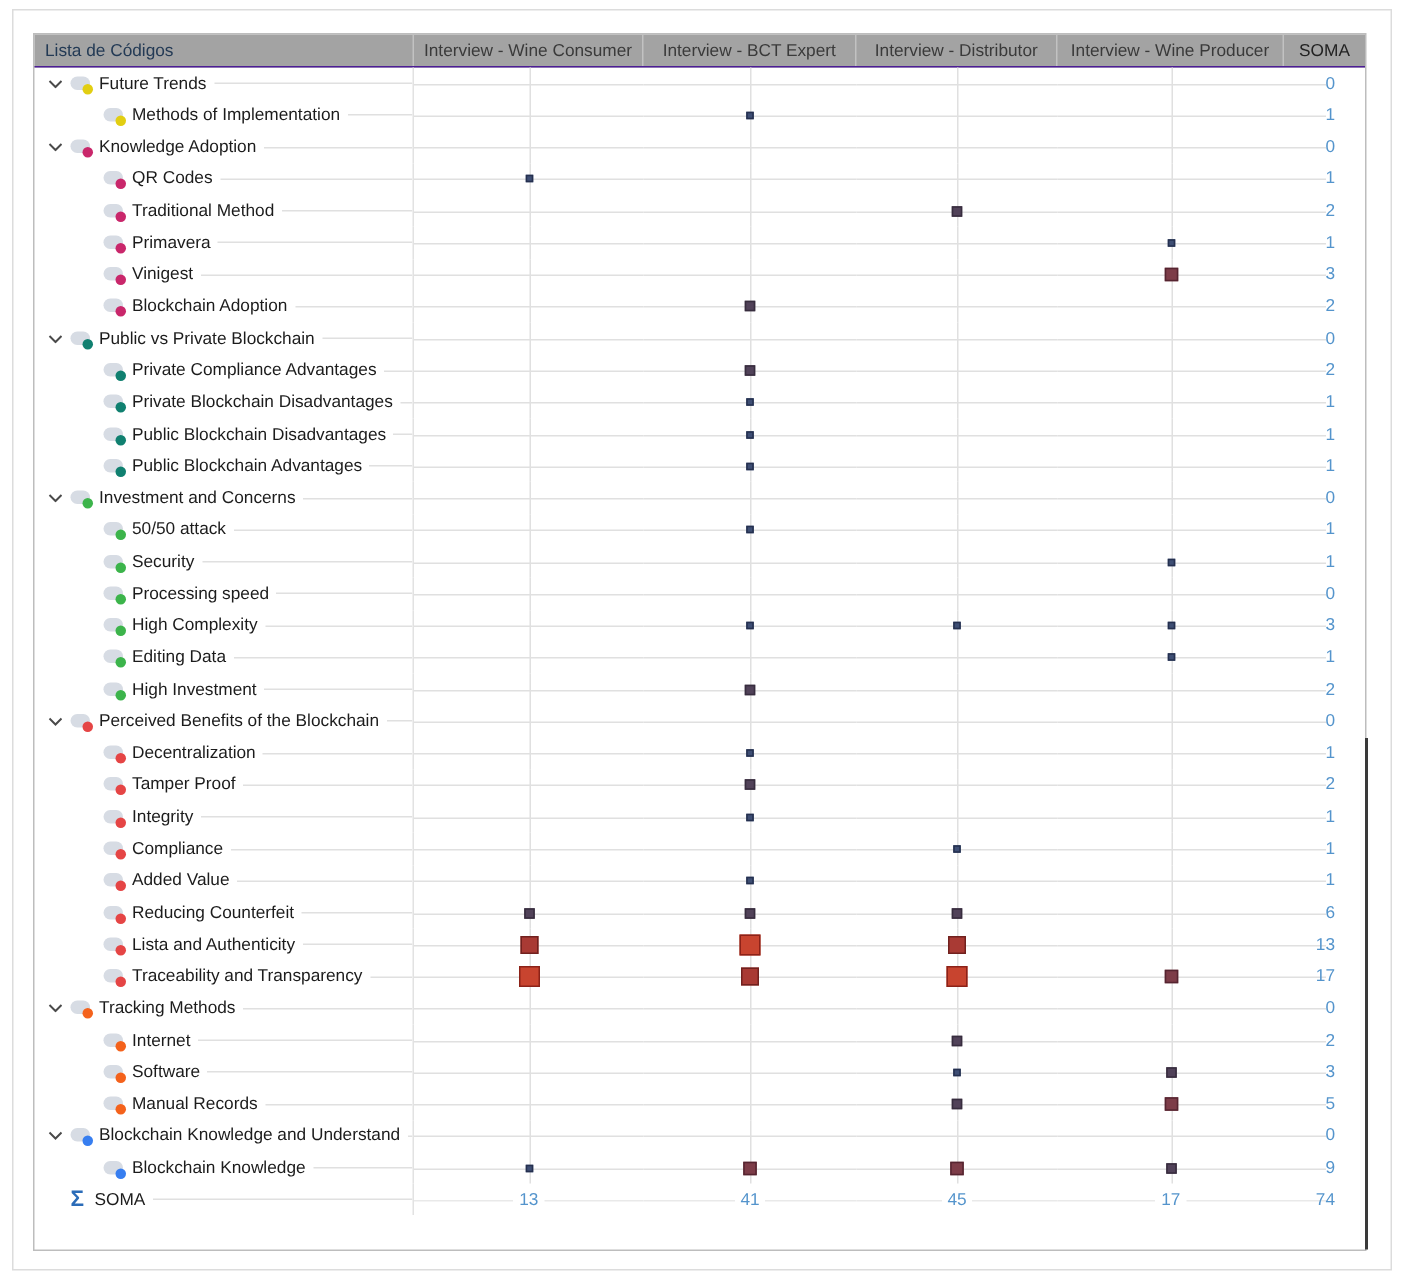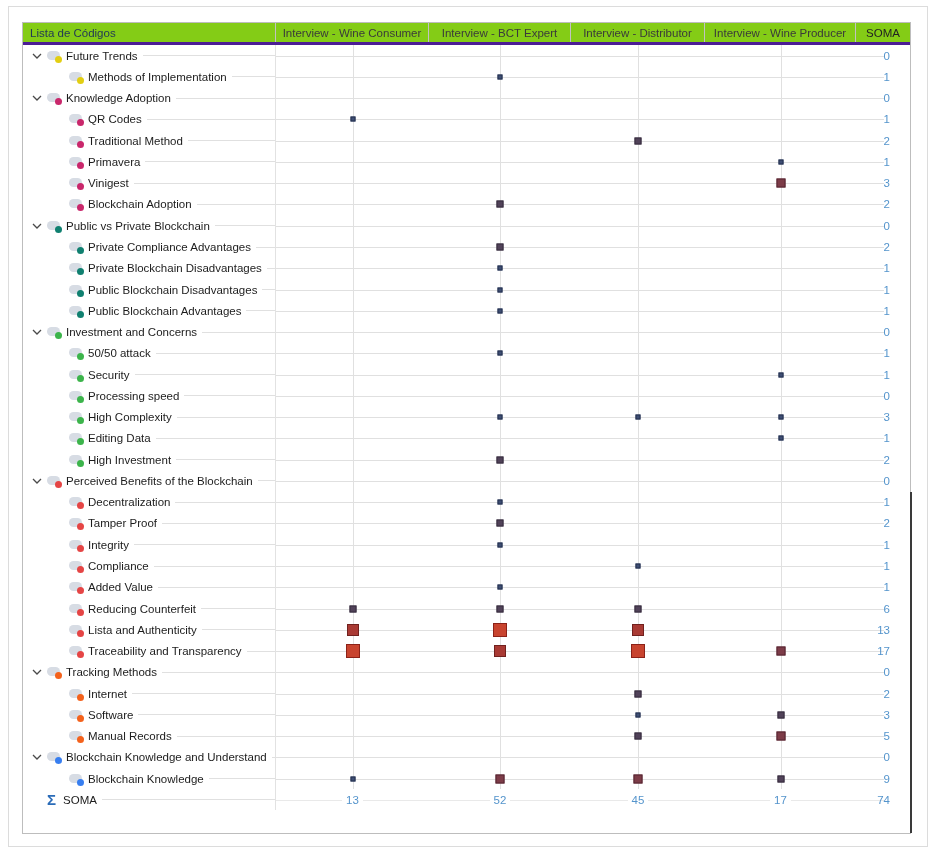--- a/index.html
+++ b/index.html
@@ -2,21 +2,21 @@
 <html><head>
 <meta charset="utf-8">
 <style>
   html,body{margin:0;padding:0}
   body{width:936px;height:858px;position:relative;background:#ffffff;
        font-family:"Liberation Sans",sans-serif;overflow:hidden}
   .frame{position:absolute;left:8px;top:6px;right:8px;bottom:11px;border:1px solid #dcdcdc;pointer-events:none}
   .matrix{position:absolute;left:22px;top:22px;width:889px;height:812px;box-sizing:border-box;
           border:1px solid #bdbdbd;background:#fff;font-size:11.5px;color:#1c1c1c}
   
-  .header-row{display:flex;height:22px;box-sizing:border-box;border-bottom:3px solid #4c1d95;background:#84cc16}
+  .header-row{display:flex;height:22px;box-sizing:border-box;border-bottom:1px solid #4c1d95;background:#a3a3a3}
   .hcell{box-sizing:border-box;border-right:1px solid #c2c2c2;display:flex;align-items:center;
          justify-content:center;color:#3a3a3a;white-space:nowrap;overflow:hidden}
   .hcell.label-col{width:253px;justify-content:flex-start;padding-left:7px;color:#233a55}
   .w0{width:153px}.w1{width:142px}.w2{width:134px}.w3{width:151px}
   .hcell.sum-col{width:54px;border-right:none;color:#222}
   
   .row{display:flex;height:21.28px;position:relative}
   .label-cell{width:253px;box-sizing:border-box;display:flex;align-items:center;
               border-right:1px solid #e2e2e2;padding-left:8px;overflow:hidden;white-space:nowrap}
   .label-cell.child{padding-left:46px}
@@ -777,21 +777,21 @@
   <div class="totals-row">
     <div class="label-cell">
       <span class="sigma">Σ</span>
       <span class="code-label">SOMA</span>
       <span class="leader"></span>
     </div>
     <div class="tcell w0">
         <span>13</span>
       </div>
     <div class="tcell w1">
-        <span>52</span>
+        <span>41</span>
       </div>
     <div class="tcell w2">
         <span>45</span>
       </div>
     <div class="tcell w3">
         <span>17</span>
       </div>
     <div class="sum-cell">
         <span>74</span>
       </div>

